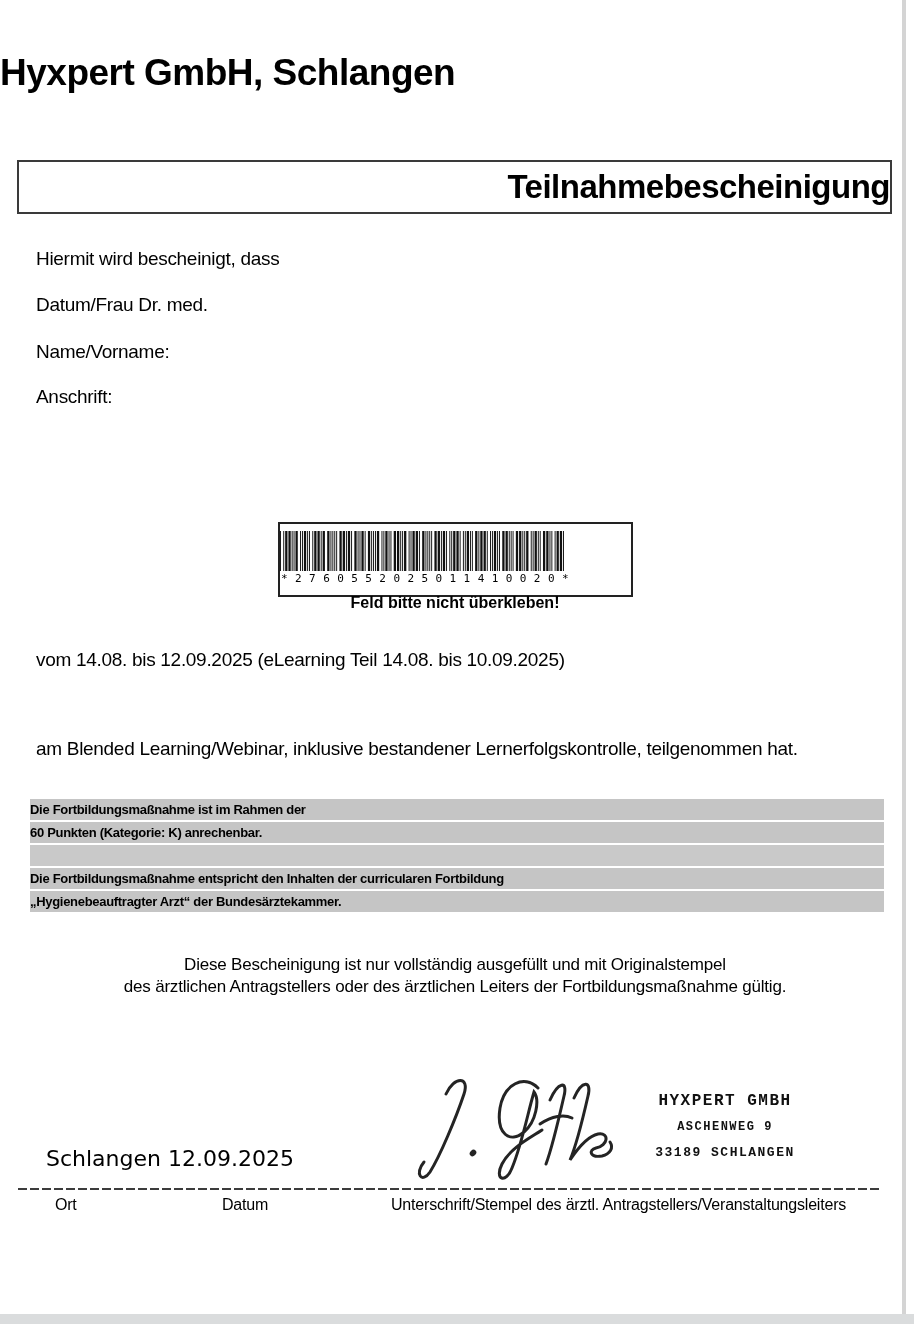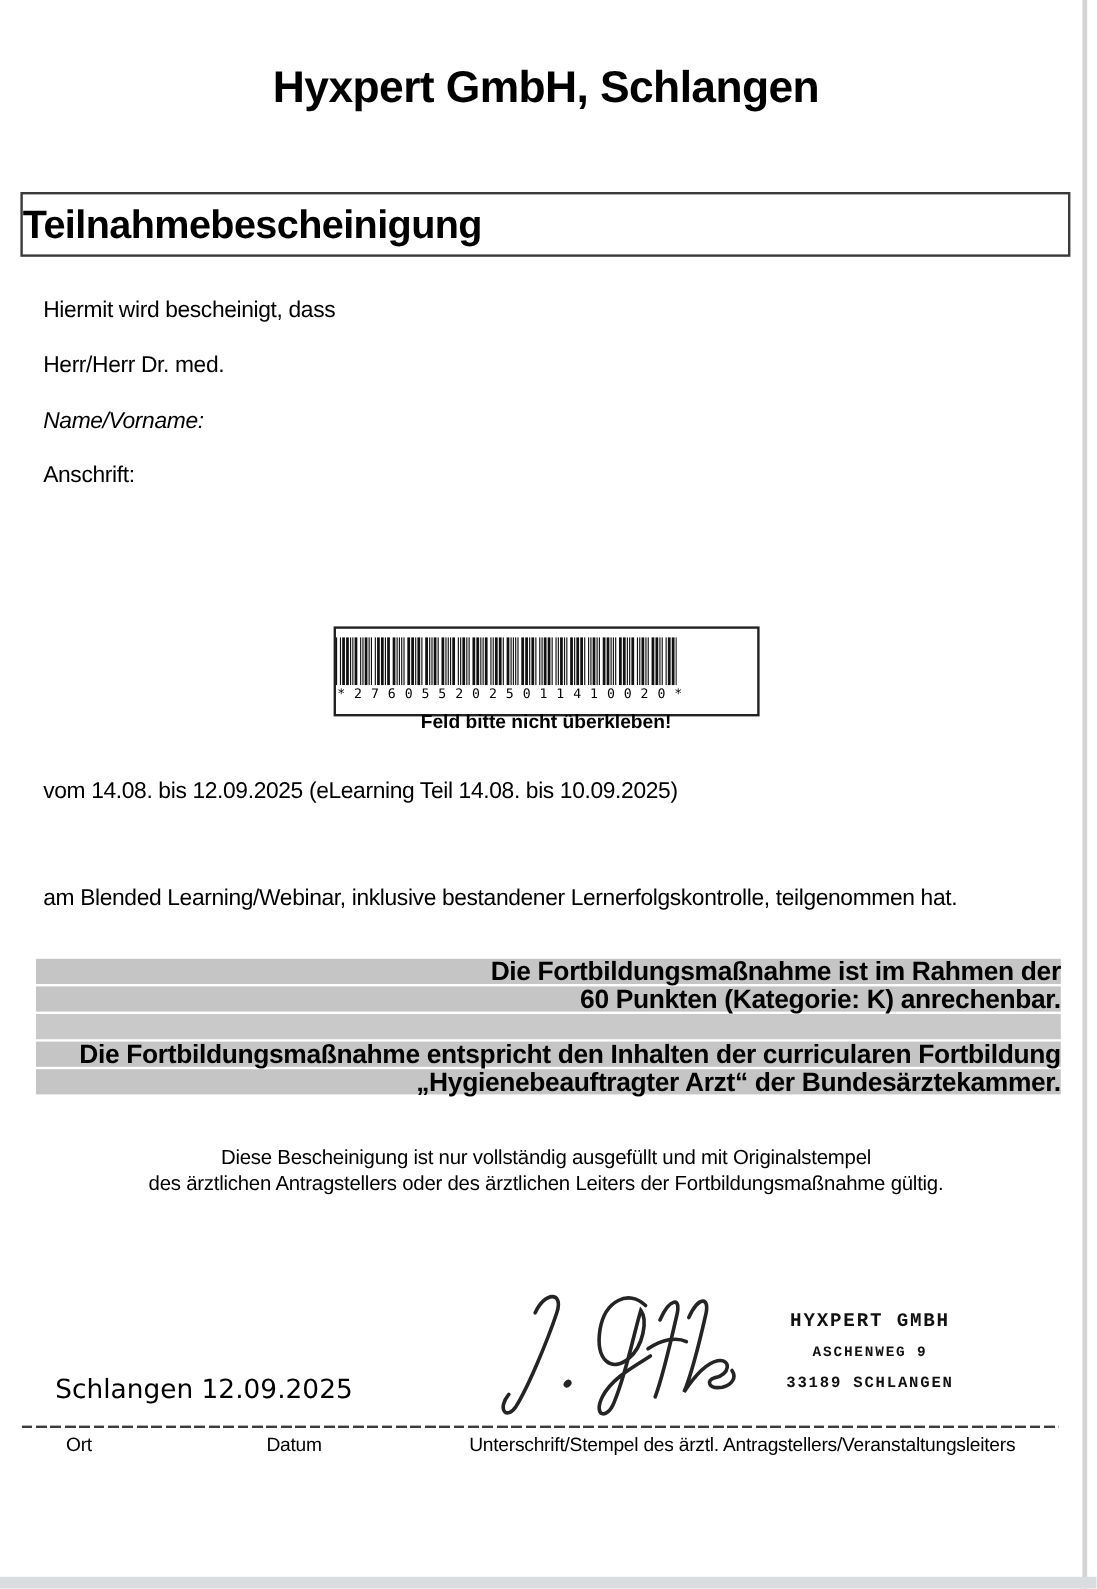--- a/index.html
+++ b/index.html
@@ -1,37 +1,37 @@
 <!DOCTYPE html>
 <html><head>
 <meta charset="utf-8">
 <style>
   html,body{margin:0;padding:0;background:#fff;}
   .doc{position:relative;width:914px;height:1324px;background:#ffffff;overflow:hidden;
        font-family:"Liberation Sans",sans-serif;color:#000;}
   .abs{position:absolute;}
-  .doc-title{left:0;top:52px;width:910px;text-align:center;font-size:37px;font-weight:bold;letter-spacing:-0.5px;}
+  .doc-title{left:0;top:52px;width:910px;font-size:37px;font-weight:bold;letter-spacing:-0.5px;}
   .heading-box{left:17px;top:160px;width:871px;height:50px;border:2px solid #3a3a3a;
-       display:flex;align-items:center;justify-content:flex-start;}
+       display:flex;align-items:center;justify-content:flex-end;}
   .heading-box span{font-size:33px;font-weight:bold;letter-spacing:-0.5px;}
   .body-line{left:36px;font-size:19px;letter-spacing:-0.3px;white-space:nowrap;}
   .fillin{font-family:"DejaVu Sans",sans-serif;letter-spacing:0;}
   .name-value{left:205px;top:330px;font-size:22px;}
   .place-date{left:46px;top:1146px;font-size:22px;}
   .bold{font-weight:bold;}
   .barcode-box{left:278px;top:522px;width:351px;height:71px;border:2px solid #222;
        display:flex;flex-direction:column;align-items:flex-start;justify-content:flex-start;}
   .barcode-bars{margin-top:7px;width:284px;height:40px;display:block;}
   .barcode-bars rect{fill:#111;}
   .barcode-digits{width:290px;text-align:center;font-family:"DejaVu Sans Mono",monospace;
        font-size:11px;letter-spacing:0.4px;margin-top:1px;white-space:nowrap;}
   .barcode-note{left:0;top:594px;width:910px;text-align:center;font-size:16px;font-weight:bold;}
   .gray-region{left:30px;top:799px;width:854px;}
-  .gray-line{background:#c5c5c5;height:21px;margin-bottom:2px;text-align:right;
-       font-size:22px;font-weight:bold;letter-spacing:-0.3px;line-height:21px;white-space:nowrap;}
+  .gray-line{background:#c5c5c5;height:21px;margin-bottom:2px;text-align:left;
+       font-size:13px;font-weight:bold;letter-spacing:-0.3px;line-height:21px;white-space:nowrap;}
   .gray-blank{background:#c9c9c9;height:21px;margin-bottom:2px;}
   .validity{left:0;width:910px;text-align:center;font-size:17px;letter-spacing:-0.2px;white-space:nowrap;}
   .signature-svg{left:412px;top:1072px;}
   .signature-svg path{fill:none;stroke:#242424;stroke-width:3;stroke-linecap:round;}
   .stamp{left:640px;top:1092px;width:170px;text-align:center;
        font-family:"Liberation Mono",monospace;font-weight:bold;color:#111;}
   .stamp-line1{font-size:16px;letter-spacing:1.5px;white-space:nowrap;}
   .stamp-line2{font-size:12px;letter-spacing:1.5px;margin-top:10px;white-space:nowrap;}
   .stamp-line3{font-size:13px;letter-spacing:1.5px;margin-top:11px;white-space:nowrap;}
   .sig-rule{left:18px;top:1188px;width:864px;height:2px;
@@ -48,23 +48,23 @@
 
 <div class="doc">
 
   <div class="abs doc-title">Hyxpert GmbH, Schlangen</div>
 
   <div class="abs heading-box">
     <span>Teilnahmebescheinigung</span>
   </div>
 
   <div class="abs body-line" style="top:248px;">Hiermit wird bescheinigt, dass</div>
-  <div class="abs body-line" style="top:294px;">Herr/Herr Dr. med.</div>
-
-  <div class="abs body-line" style="top:341px;font-style:italic;">Name/Vorname:</div>
+  <div class="abs body-line" style="top:294px;">Datum/Frau Dr. med.</div>
+
+  <div class="abs body-line" style="top:341px;">Name/Vorname:</div>
 
   <div class="abs body-line" style="top:386px;">Anschrift:</div>
 
 
   <div class="abs barcode-box">
     <svg class="barcode-bars" id="barcode-svg" preserveAspectRatio="none" viewBox="0 0 297.20000000000005 40">
         <rect x="0" y="0" width="1" height="40"></rect>
         <rect x="3.4" y="0" width="1" height="40"></rect>
         <rect x="5.4" y="0" width="2.4" height="40"></rect>
         <rect x="8.8" y="0" width="2.4" height="40"></rect>

